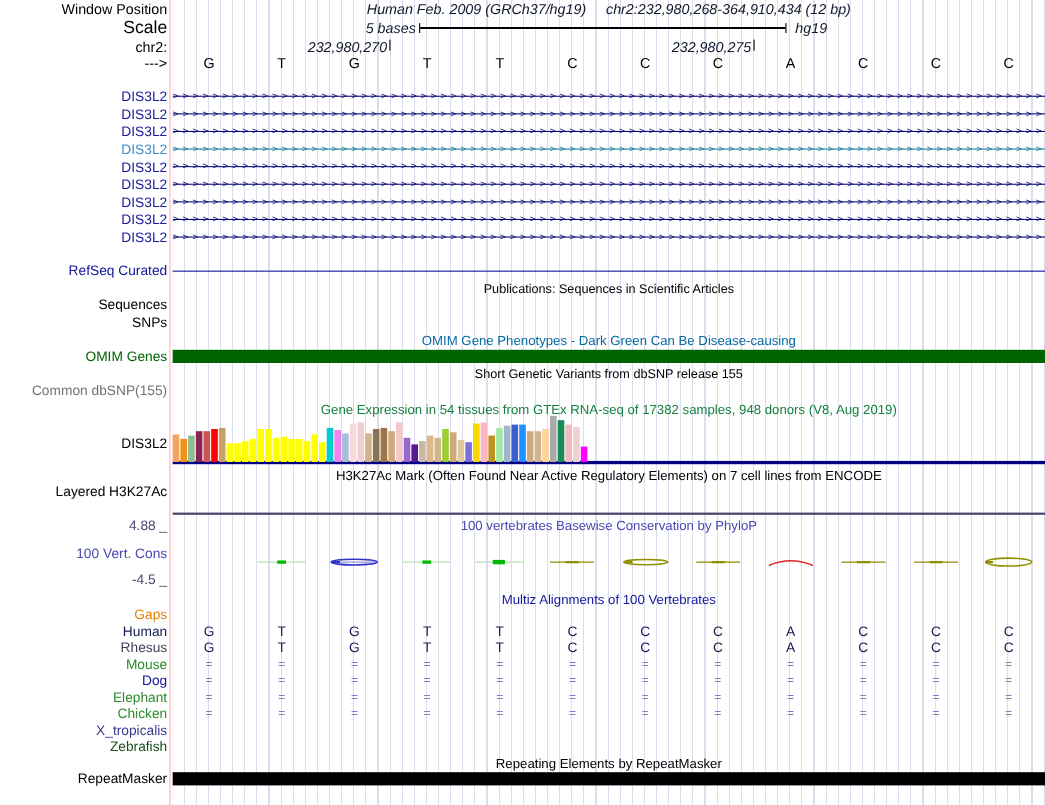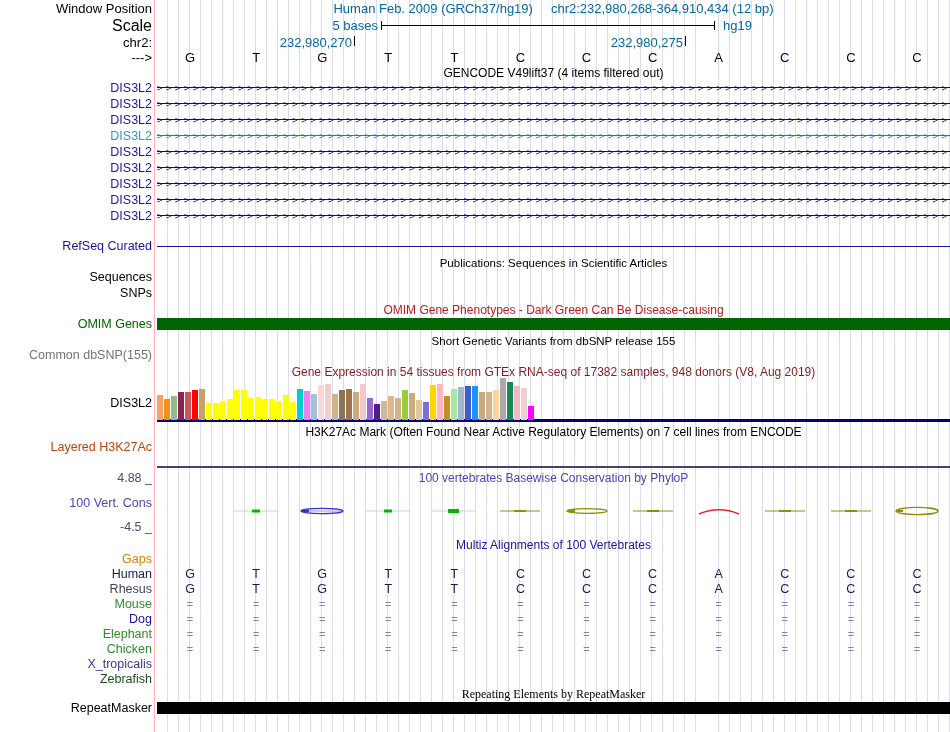--- a/index.html
+++ b/index.html
@@ -3,21 +3,21 @@
 <meta charset="utf-8">
 <style>
   html,body{margin:0;padding:0;background:#fff;font-family:"Liberation Sans",sans-serif;}
   #canvas{position:relative;width:950px;height:732px;background:#fff;overflow:hidden;}
   .abs{position:absolute;}
   #grid{left:157px;top:0;width:793px;height:732px;
     background:repeating-linear-gradient(90deg,transparent 0px,transparent 10.01px,#dcdcef 10.01px,#dcdcef 11.01px);}
   #pink-line{left:154px;top:0;width:1px;height:732px;background:#ffb3b3;}
   .lbl{width:152px;text-align:right;font-size:12.5px;line-height:14px;height:14px;white-space:nowrap;}
   .title{left:157px;width:793px;text-align:center;font-size:12px;line-height:14px;height:14px;white-space:nowrap;}
-  .hdrtxt{font-size:13px;line-height:15px;height:15px;white-space:nowrap;color:#0369a1;}
+  .hdrtxt{font-size:13px;line-height:15px;height:15px;white-space:nowrap;color:#0f172a;font-style:italic;}
   .cellspan{width:22px;text-align:center;font-size:12.5px;line-height:14px;height:14px;}
   .generow{left:157px;width:793px;height:10px;overflow:hidden;}
   .generow .arrows{position:absolute;top:0;left:0;width:793px;font-family:"DejaVu Sans Mono",monospace;
     font-size:9px;line-height:10px;letter-spacing:3.6px;white-space:nowrap;}
   .generow .gline{position:absolute;top:4px;left:0;width:793px;height:1px;}
   .hline{left:157px;width:793px;}
   .ruler{left:381px;top:21px;width:332px;height:9px;border-left:1px solid #000;border-right:1px solid #000;
     background:linear-gradient(to bottom,transparent 4px,#000 4px,#000 5px,transparent 5px);}
   .tick{width:1px;height:10px;background:#000;}
 </style>
@@ -51,34 +51,33 @@
   <div class="abs hline" style="top:318px;height:12px;background:#006400;"></div>
   <div class="abs hline" style="top:419px;height:3px;background:#000080;"></div>
   <div class="abs hline" style="top:466px;height:2px;background:#44446a;"></div>
   <div class="abs hline" style="top:702px;height:12px;background:#000000;"></div>
 <div class="abs lbl" style="left: 0px; top: 239px; color: rgb(20, 20, 156);">RefSeq Curated</div>
     <div class="abs lbl" style="left: 0px; top: 270px; color: rgb(0, 0, 0);">Sequences</div>
     <div class="abs lbl" style="left: 0px; top: 286px; color: rgb(0, 0, 0); text-align: right;">SNPs</div>
     <div class="abs lbl" style="left: 0px; top: 317px; color: rgb(0, 100, 0);">OMIM Genes</div>
     <div class="abs lbl" style="left: 0px; top: 348px; color: #737373;">Common dbSNP(155)</div>
     <div class="abs lbl" style="left: 0px; top: 396px; color: rgb(0, 0, 0);">DIS3L2</div>
-    <div class="abs lbl" style="left: 0px; top: 440px; color: #c2410c; text-align: right;">Layered H3K27Ac</div>
+    <div class="abs lbl" style="left: 0px; top: 440px; color: #000000; text-align: right;">Layered H3K27Ac</div>
     <div class="abs lbl" style="left: 0px; top: 471px; color: rgb(74, 74, 110);">4.88 _</div>
     <div class="abs lbl" style="left: 0px; top: 496px; color: rgb(71, 71, 179);">100 Vert. Cons</div>
     <div class="abs lbl" style="left: 0px; top: 520px; color: rgb(74, 74, 110);">-4.5 _</div>
     <div class="abs lbl" style="left: 0px; top: 701px; color: rgb(0, 0, 0);">RepeatMasker</div>
-    <div class="abs title" style="top: 66px; color: rgb(0, 0, 0);">GENCODE V49lift37 (4 items filtered out)</div>
     <div class="abs title" style="top: 256px; color: rgb(0, 0, 0); font-size: 11.5px;">Publications: Sequences in Scientific Articles</div>
-    <div class="abs title" style="top: 303px; color: #b91c1c;">OMIM Gene Phenotypes - Dark Green Can Be Disease-causing</div>
+    <div class="abs title" style="top: 303px; color: #0369a1;">OMIM Gene Phenotypes - Dark Green Can Be Disease-causing</div>
     <div class="abs title" style="top: 334px; color: rgb(0, 0, 0); font-size: 11.5px;">Short Genetic Variants from dbSNP release 155</div>
-    <div class="abs title" style="top: 365px; color: #7f1d1d;">Gene Expression in 54 tissues from GTEx RNA-seq of 17382 samples, 948 donors (V8, Aug 2019)</div>
+    <div class="abs title" style="top: 365px; color: #15803d;">Gene Expression in 54 tissues from GTEx RNA-seq of 17382 samples, 948 donors (V8, Aug 2019)</div>
     <div class="abs title" style="top: 425px; color: rgb(0, 0, 0);">H3K27Ac Mark (Often Found Near Active Regulatory Elements) on 7 cell lines from ENCODE</div>
     <div class="abs title" style="top: 471px; color: rgb(71, 71, 179);">100 vertebrates Basewise Conservation by PhyloP</div>
     <div class="abs title" style="top: 538px; color: rgb(20, 20, 156);">Multiz Alignments of 100 Vertebrates</div>
-    <div class="abs title" style="top: 687px; color: rgb(0, 0, 0); font-family: Liberation Serif, serif;">Repeating Elements by RepeatMasker</div>
+    <div class="abs title" style="top: 687px; color: rgb(0, 0, 0);">Repeating Elements by RepeatMasker</div>
     <div class="abs cellspan" style="left: 179.042px; top: 50px; color: rgb(0, 0, 0); font-size: 13px; height: 15px; line-height: 15px;">G</div>
     <div class="abs cellspan" style="left: 245.125px; top: 50px; color: rgb(0, 0, 0); font-size: 13px; height: 15px; line-height: 15px;">T</div>
     <div class="abs cellspan" style="left: 311.208px; top: 50px; color: rgb(0, 0, 0); font-size: 13px; height: 15px; line-height: 15px;">G</div>
     <div class="abs cellspan" style="left: 377.292px; top: 50px; color: rgb(0, 0, 0); font-size: 13px; height: 15px; line-height: 15px;">T</div>
     <div class="abs cellspan" style="left: 443.375px; top: 50px; color: rgb(0, 0, 0); font-size: 13px; height: 15px; line-height: 15px;">T</div>
     <div class="abs cellspan" style="left: 509.458px; top: 50px; color: rgb(0, 0, 0); font-size: 13px; height: 15px; line-height: 15px;">C</div>
     <div class="abs cellspan" style="left: 575.542px; top: 50px; color: rgb(0, 0, 0); font-size: 13px; height: 15px; line-height: 15px;">C</div>
     <div class="abs cellspan" style="left: 641.625px; top: 50px; color: rgb(0, 0, 0); font-size: 13px; height: 15px; line-height: 15px;">C</div>
     <div class="abs cellspan" style="left: 707.708px; top: 50px; color: rgb(0, 0, 0); font-size: 13px; height: 15px; line-height: 15px;">A</div>
     <div class="abs cellspan" style="left: 773.792px; top: 50px; color: rgb(0, 0, 0); font-size: 13px; height: 15px; line-height: 15px;">C</div>

